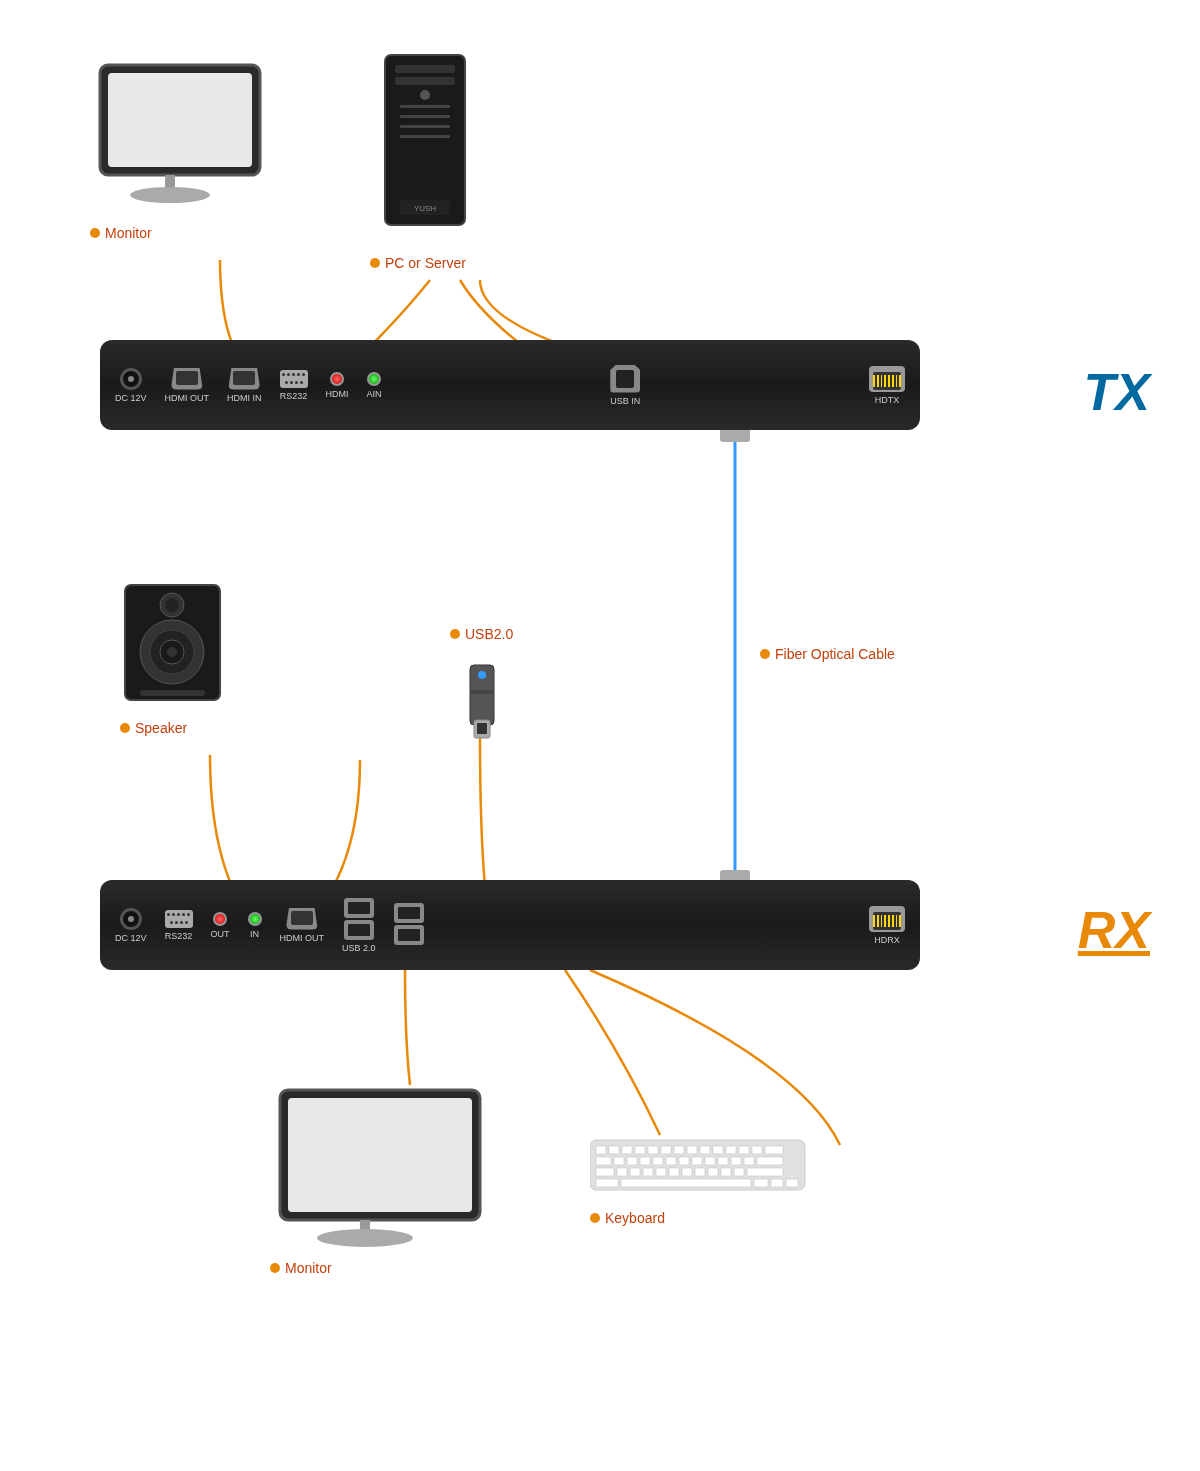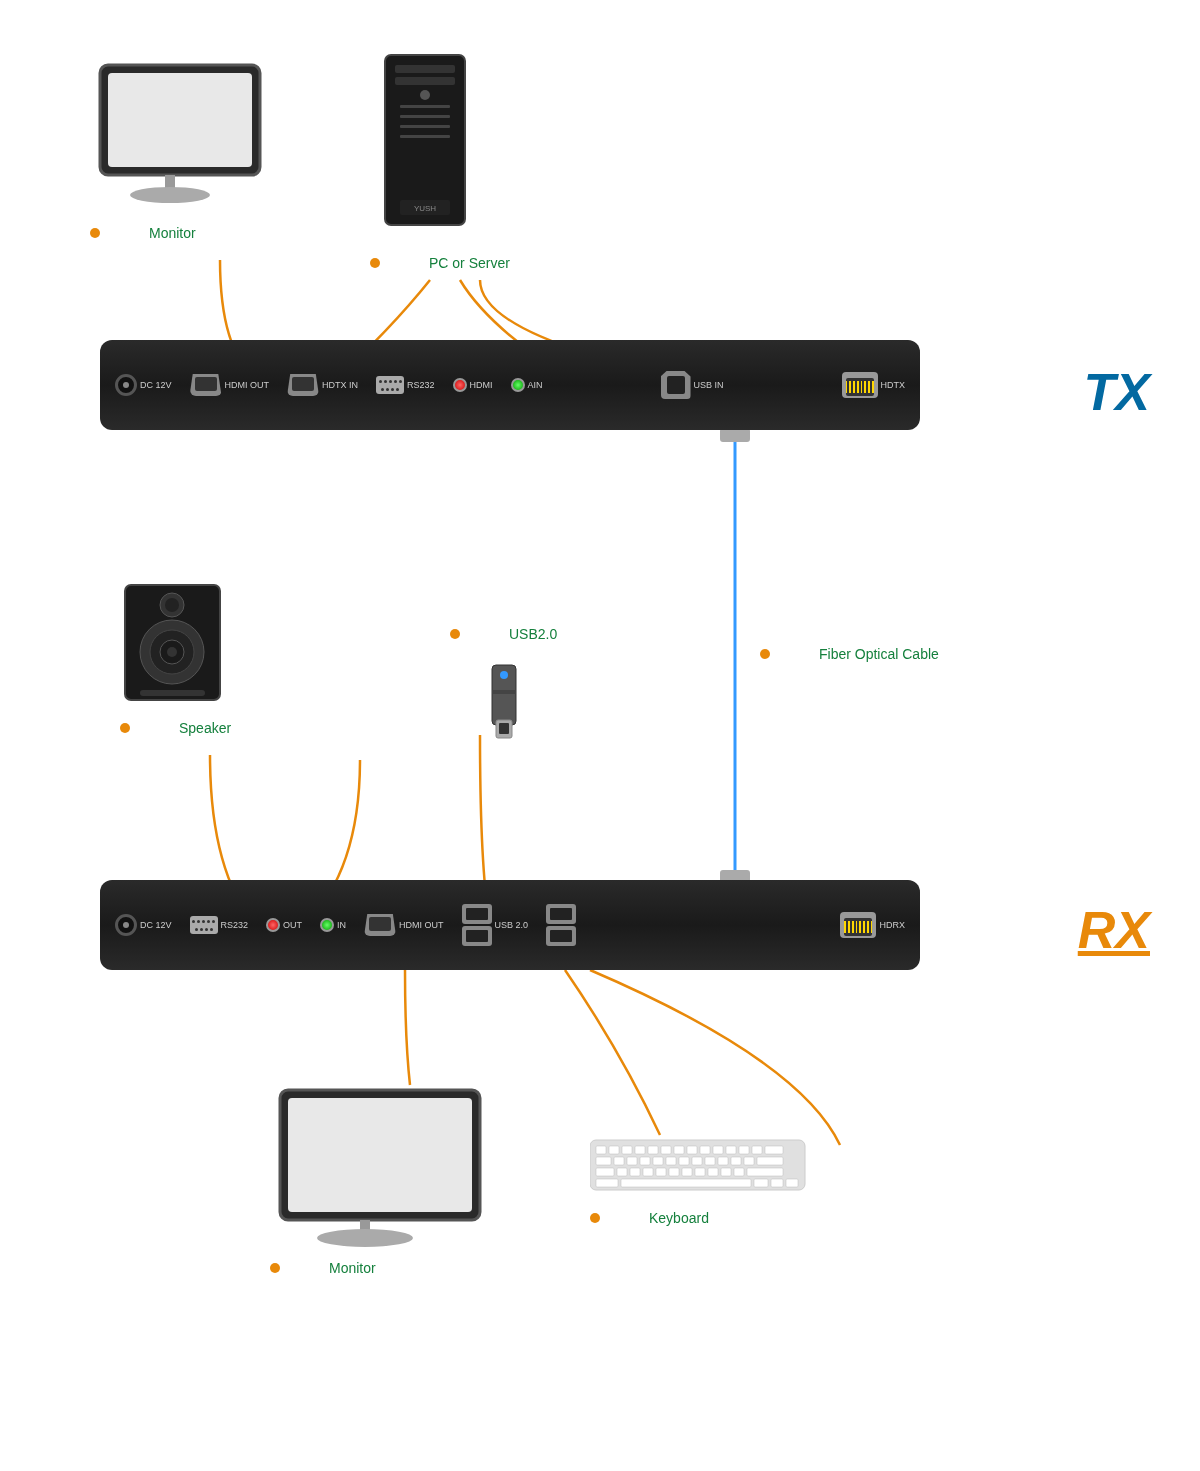--- a/index.html
+++ b/index.html
@@ -39,21 +39,21 @@
       height: 90px;
       background: linear-gradient(180deg, #2a2a2a 0%, #1a1a1a 50%, #2a2a2a 100%);
       border-radius: 12px;
       display: flex;
       align-items: center;
       padding: 0 15px;
       gap: 18px;
     }
     .port-group {
       display: flex;
-      flex-direction: row;
+      flex-direction: column;
       align-items: center;
       gap: 3px;
     }
     .port-label {
       color: #ccc;
       font-size: 9px;
       text-align: center;
       white-space: nowrap;
     }
     
@@ -259,25 +259,24 @@
     .dot-orange {
       width: 10px;
       height: 10px;
       border-radius: 50%;
       background: #e8890a;
       display: inline-block;
       margin-right: 5px;
     }
     .device-label {
       font-size: 14px;
-      color: #15803d;
+      color: #c2410c;
       display: flex;
       align-items: center;
       margin-top: 6px;
-      gap: 44px;
     }
     .spacer { flex: 1; }
   </style>
 </head>
 <body>
 
 <div class="diagram">
 
   <svg class="svg-overlay">
 
@@ -356,21 +355,21 @@
       <div class="port-hdmi">
         <div class="port-hdmi-inner"></div>
       </div>
       <div class="port-label">HDMI OUT</div>
     </div>
 
     <div class="port-group">
       <div class="port-hdmi">
         <div class="port-hdmi-inner"></div>
       </div>
-      <div class="port-label">HDTX IN</div>
+      <div class="port-label">HDMI IN</div>
     </div>
 
     <div class="port-group">
       <div class="port-rs232">
         <div class="port-rs232-dot"></div>
         <div class="port-rs232-dot"></div>
         <div class="port-rs232-dot"></div>
         <div class="port-rs232-dot"></div>
         <div class="port-rs232-dot"></div>
         <div class="port-rs232-dot"></div>

